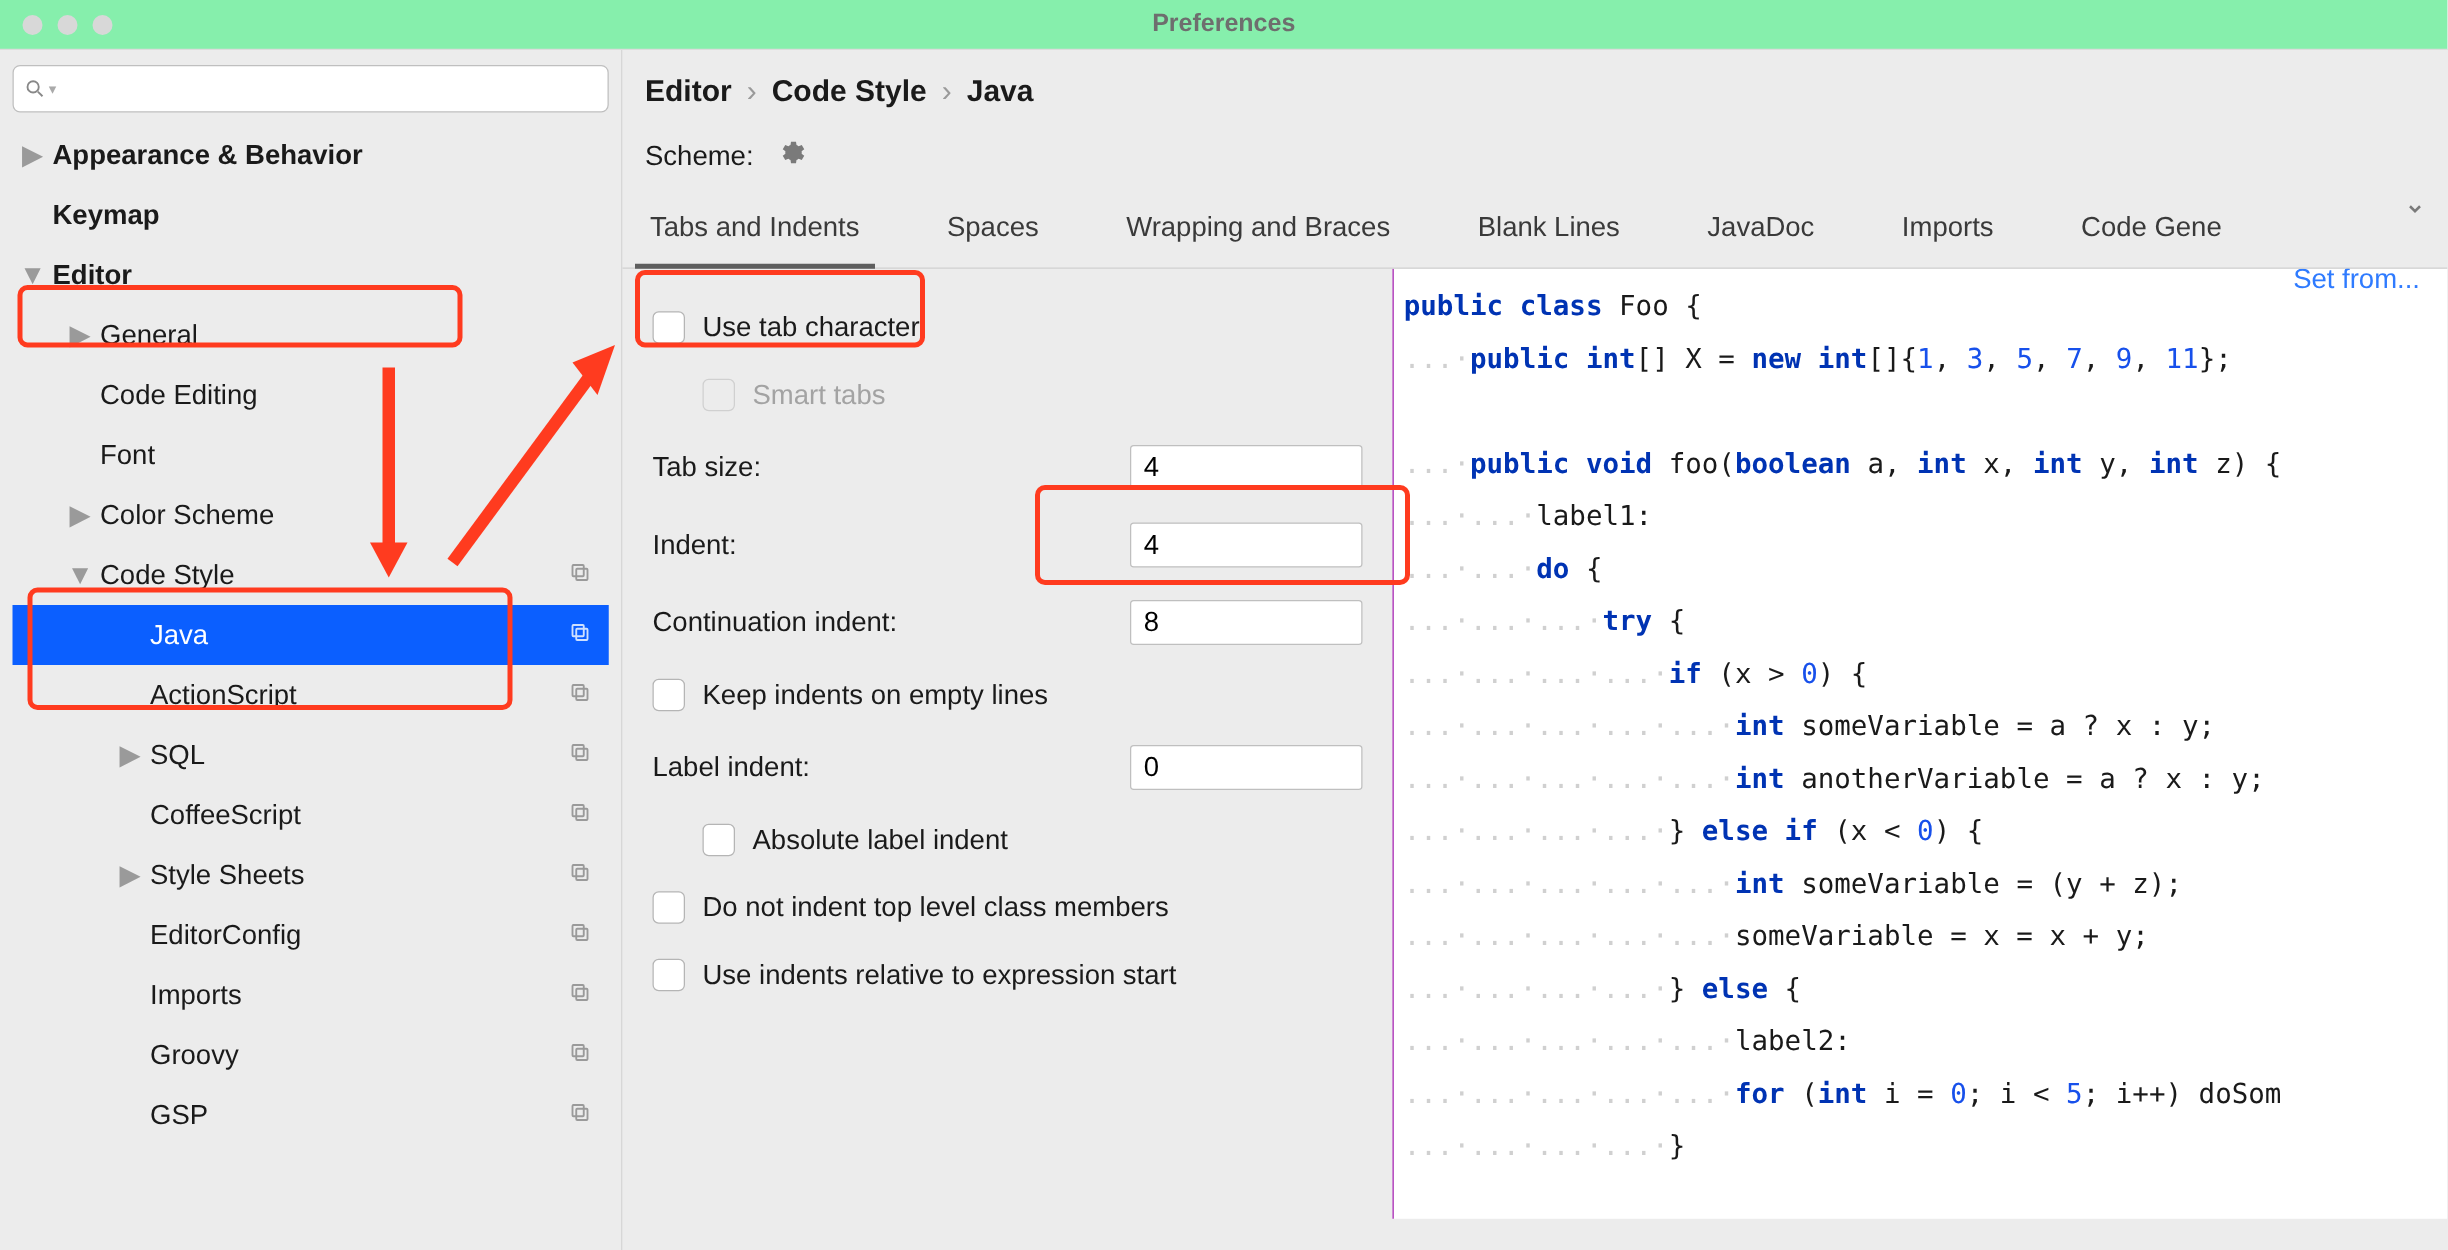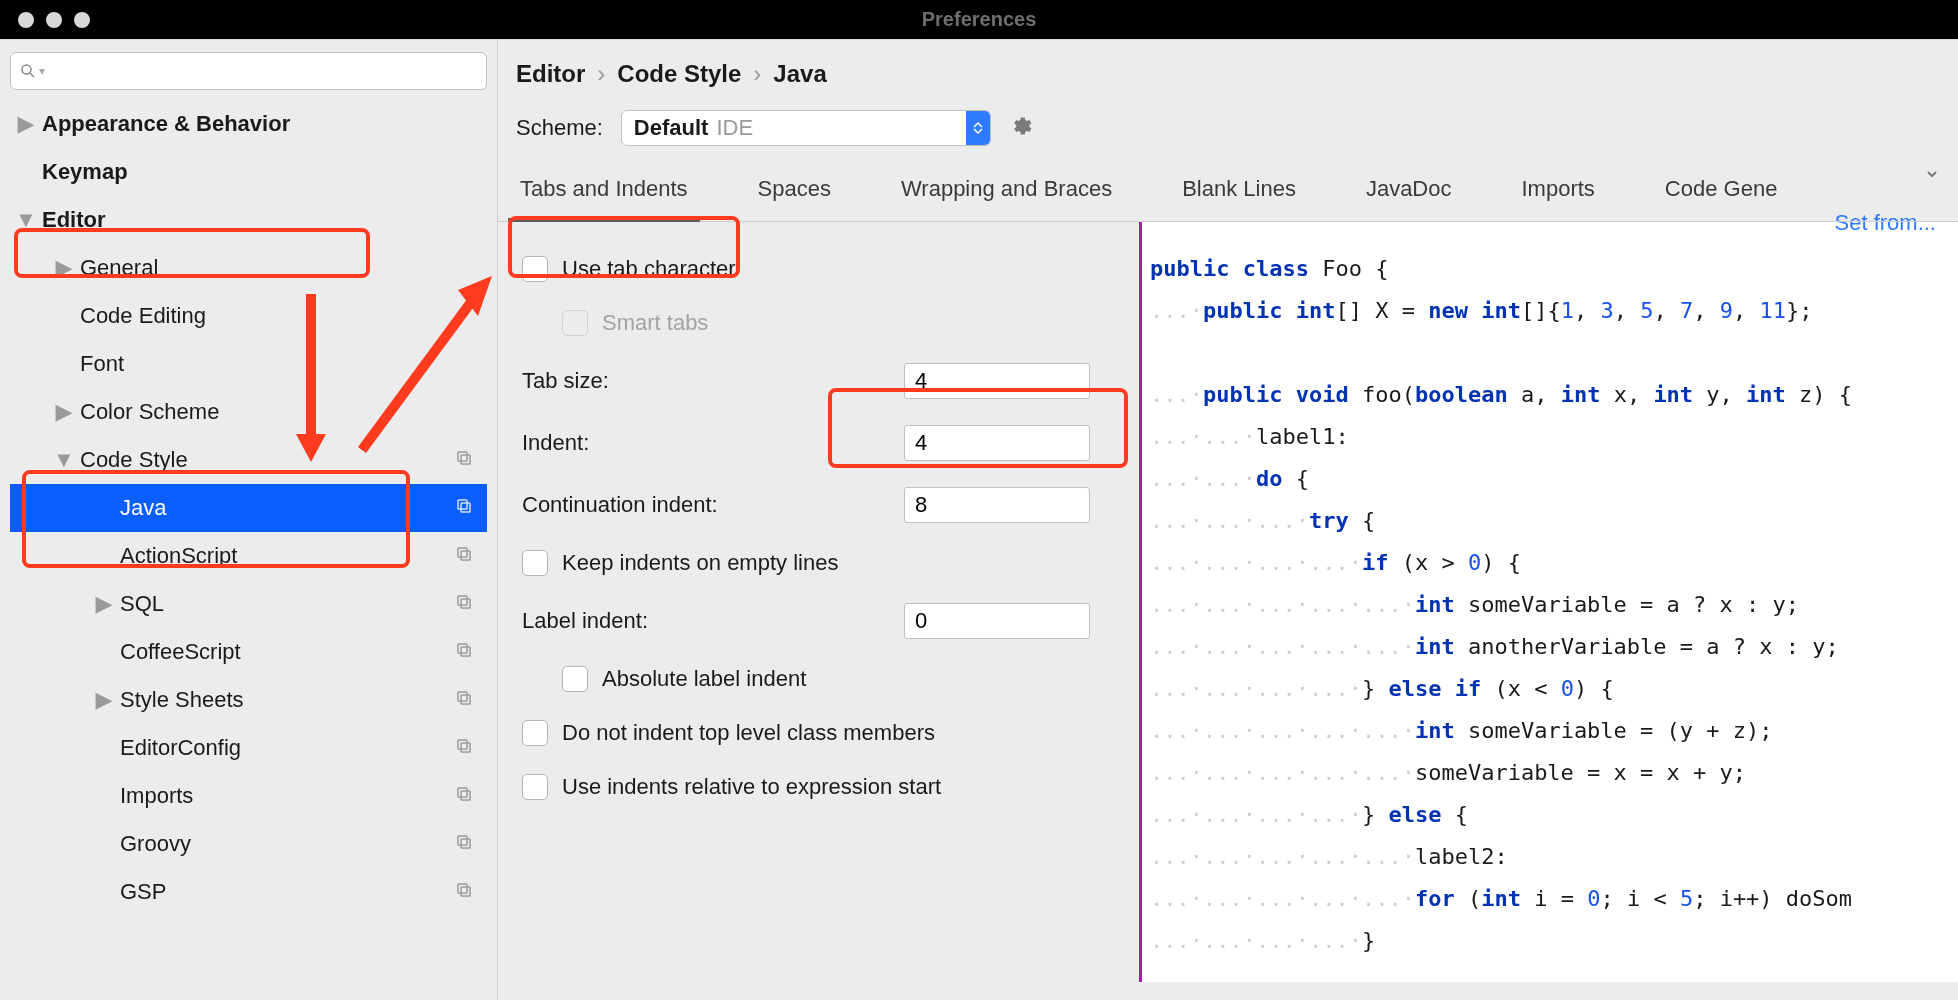--- a/index.html
+++ b/index.html
@@ -8,21 +8,21 @@
   font-size: 18px;
   color: #1a1a1a;
   background: #ececec;
   width: 1958px;
   height: 1000px;
   overflow: hidden;
   position: relative;
 }
 .titlebar {
   height: 40px;
-  background: #000000;
+  background: #86efac;
   border-bottom: 1px solid #dcdcdc;
   display: flex;
   align-items: center;
   position: relative;
 }
 .traffic-lights {
   display: flex;
   gap: 12px;
   padding-left: 18px;
 }
@@ -161,28 +161,27 @@
 }
 .chk {
   width: 26px; height: 26px; border: 1px solid #b5b5b5; border-radius: 5px; background: #fff;
 }
 .chk.disabled { background: #ececec; border-color: #d0d0d0; }
 .chk-row.disabled { color: #a3a3a3; }
 .chk-row.sub { padding-left: 40px; }
 .preview {
   flex: 1;
   background: #fff;
-  border-left: 3px solid #a21caf;
+  border-left: 1px solid #a21caf;
   font-family: "SF Mono", Menlo, Consolas, monospace;
   font-size: 22px;
   line-height: 42px;
-  padding: 26px 8px;
+  padding: 10px 8px;
   overflow: hidden;
   white-space: pre;
-  margin-left: 25px;
 }
 .kw { color: #0033b3; font-weight: 700; }
 .num { color: #1750eb; }
 .ws-dot { color: #d0d0d0; }
 .annot-box {
   position: absolute;
   border: 4px solid #ff3b1f;
   border-radius: 8px;
   pointer-events: none;
   z-index: 50;
@@ -331,32 +330,20 @@
     <div class="breadcrumb">
       <span>Editor</span>
       <span class="bc-sep">›</span>
       <span>Code Style</span>
       <span class="bc-sep">›</span>
       <span>Java</span>
     </div>
 
     <div class="scheme-row">
       <span class="scheme-label">Scheme:</span>
-      <div class="scheme-select">
-        <span class="sname">Default</span>
-        <span class="sscope">IDE</span>
-        <div class="stepper">
-          <svg viewBox="0 0 10 6">
-              <path d="M1 5 L5 1 L9 5" stroke="#fff" stroke-width="1.5" fill="none"></path>
-            </svg>
-          <svg viewBox="0 0 10 6">
-              <path d="M1 1 L5 5 L9 1" stroke="#fff" stroke-width="1.5" fill="none"></path>
-            </svg>
-        </div>
-      </div>
       <span class="gear">
         <svg width="24" height="24" viewBox="0 0 24 24" fill="#7a7a7a">
             <path d="M12 8a4 4 0 100 8 4 4 0 000-8zm8.4 4a6.5 6.5 0 00-.1-1l2.1-1.6-2-3.4-2.5 1a6.6 6.6 0 00-1.7-1l-.4-2.6h-4l-.4 2.6a6.6 6.6 0 00-1.7 1l-2.5-1-2 3.4L7.3 11a6.5 6.5 0 000 2l-2.1 1.6 2 3.4 2.5-1c.5.4 1.1.7 1.7 1l.4 2.6h4l.4-2.6a6.6 6.6 0 001.7-1l2.5 1 2-3.4-2.1-1.6c.1-.3.1-.7.1-1z"></path>
           </svg>
       </span>
     </div>
 
     <div class="setfrom">Set from...</div>
 
     <div class="tabs-row">

